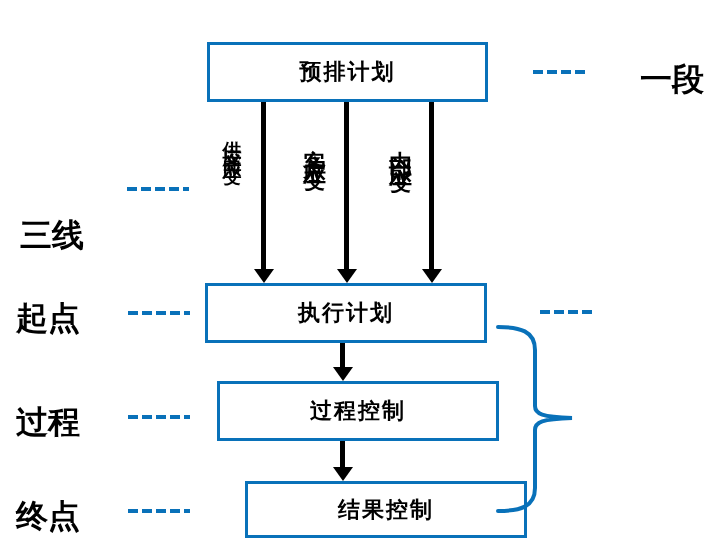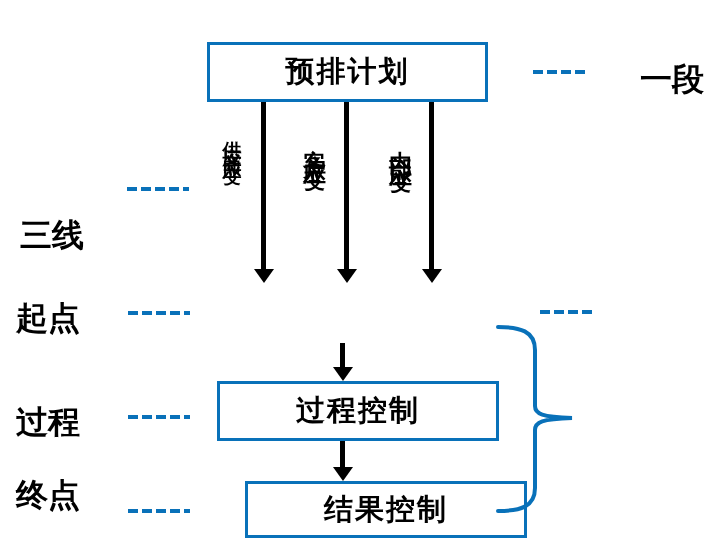--- a/index.html
+++ b/index.html
@@ -10,21 +10,21 @@
     width: 726px; height: 556px;
     background: #ffffff;
     overflow: hidden;
   }
   .flow-box {
     position: absolute;
     border: 3px solid var(--blue);
     background: #ffffff;
     color: var(--ink);
     font-weight: bold;
-    font-size: 29px;
+    font-size: 22px;
     display: flex;
     align-items: center;
     justify-content: center;
     letter-spacing: 2px;
   }
   .side-label {
     position: absolute;
     color: var(--ink);
     font-weight: bold;
     font-size: 32px;
@@ -75,20 +75,23 @@
   <div class="v-arrow-line" style="left:344px; top:102px; height:168px;"></div>
   <div class="v-arrow-head" style="left:337px; top:269px;"></div>
 
   <div class="v-arrow-line" style="left:429px; top:102px; height:168px;"></div>
   <div class="v-arrow-head" style="left:422px; top:269px;"></div>
 
   <div class="v-text" style="left:223px; top:126px; font-size:19px; letter-spacing:6px;">供应商应变</div>
   <div class="v-text" style="left:303px; top:130px; font-size:23px; letter-spacing:6px;">客户应变</div>
   <div class="v-text" style="left:389px; top:132px; font-size:23px; letter-spacing:6px;">内部应变</div>
 
+  <div class="flow-box" style="left:205px; top:283px; width:282px; height:60px;">
+    <span>执行计划</span>
+  </div>
 
   <div class="v-arrow-line" style="left:340px; top:343px; height:25px;"></div>
   <div class="v-arrow-head" style="left:333px; top:367px;"></div>
 
   <div class="flow-box" style="left:205px; top:381px; width:282px; height:60px;margin-left:12px;">
     <span>过程控制</span>
   </div>
 
   <div class="v-arrow-line" style="left:340px; top:441px; height:27px;"></div>
   <div class="v-arrow-head" style="left:333px; top:467px;"></div>
@@ -99,21 +102,21 @@
 
   <div class="side-label" style="left:20px; top:174px;margin-top:40px;">三线</div>
   <div class="dash-line" style="left:127px; top:187px; width:62px;"></div>
 
   <div class="side-label" style="left:16px; top:297px;">起点</div>
   <div class="dash-line" style="left:128px; top:311px; width:62px;"></div>
 
   <div class="side-label" style="left:16px; top:401px;">过程</div>
   <div class="dash-line" style="left:128px; top:415px; width:62px;"></div>
 
-  <div class="side-label" style="left:16px; top:474px;">终点</div>
+  <div class="side-label" style="left:16px; top:495px;">终点</div>
   <div class="dash-line" style="left:128px; top:509px; width:62px;"></div>
 
   <div class="dash-line" style="left:533px; top:70px; width:56px;"></div>
   <div class="side-label" style="left:640px; top:58px;">一段</div>
 
   <div class="dash-line" style="left:540px; top:310px; width:56px;"></div>
 
 
   <svg class="brace-svg" width="92" height="202" viewBox="0 0 92 202">
     <path d="M 8 9

